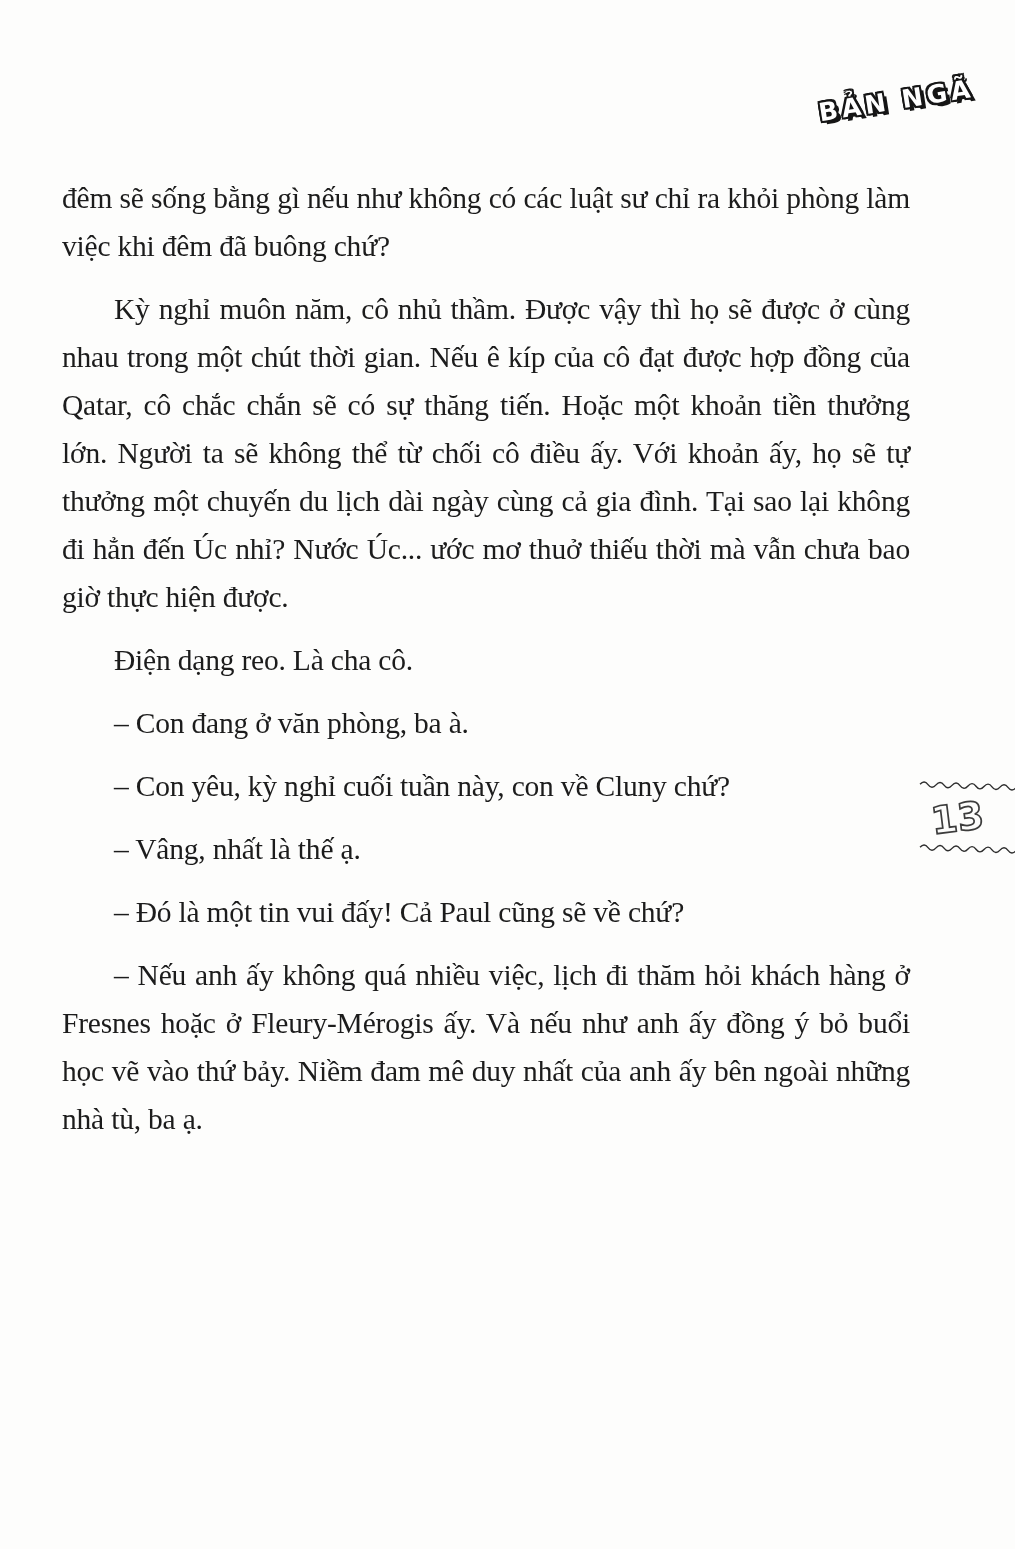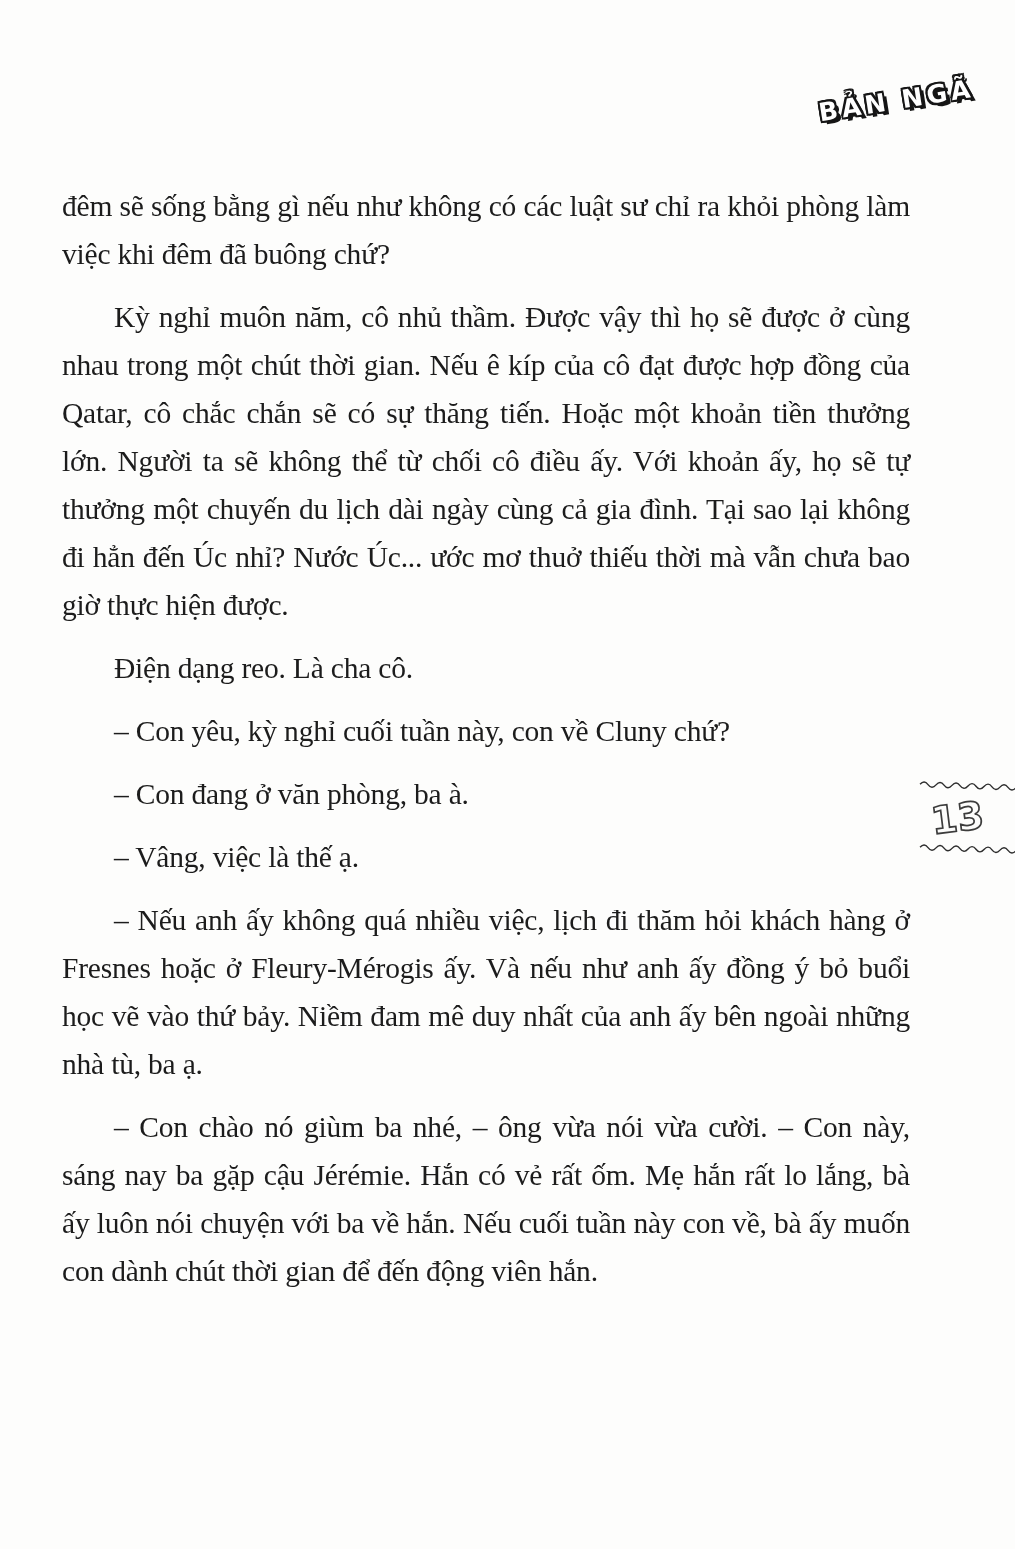--- a/index.html
+++ b/index.html
@@ -27,21 +27,21 @@
   }
   
   .body-text{
     position:absolute;left:62px;top:174px;width:848px;
     font-family:"Liberation Serif",serif;
     font-size:29.5px;line-height:48px;
     letter-spacing:-0.2px;
     color:#1c1c1c;
     text-align:justify;
   }
-  .para{margin:8px 0 15px;text-indent:52px;}
+  .para{margin:0 0 15px;text-indent:52px;}
   .para.no-indent{text-indent:0;}
   
   .folio{
     position:absolute;top:780px;right:0;width:96px;
     overflow:hidden;
   }
   .wave{display:block;}
   .wave.top{transform:rotate(2deg);}
   .wave.bottom{transform:rotate(2deg);}
   .folio-num{
@@ -71,20 +71,20 @@
     <div class="folio-num">13</div>
     <svg class="wave bottom" width="100" height="12" viewBox="0 0 100 12">
       <path d="M1,6 Q5,1 9,6 T17,6 T25,6 T33,6 T41,6 T49,6 T57,6 T65,6 T73,6 T81,6 T89,6 T97,6" fill="none" stroke="#2e2e2e" stroke-width="1.4"></path>
     </svg>
   </div>
 
   <main class="body-text">
     <p class="para no-indent">đêm sẽ sống bằng gì nếu như không có các luật sư chỉ ra khỏi phòng làm việc khi đêm đã buông chứ?</p>
     <p class="para">Kỳ nghỉ muôn năm, cô nhủ thầm. Được vậy thì họ sẽ được ở cùng nhau trong một chút thời gian. Nếu ê kíp của cô đạt được hợp đồng của Qatar, cô chắc chắn sẽ có sự thăng tiến. Hoặc một khoản tiền thưởng lớn. Người ta sẽ không thể từ chối cô điều ấy. Với khoản ấy, họ sẽ tự thưởng một chuyến du lịch dài ngày cùng cả gia đình. Tại sao lại không đi hẳn đến Úc nhỉ? Nước Úc... ước mơ thuở thiếu thời mà vẫn chưa bao giờ thực hiện được.</p>
     <p class="para">Điện dạng reo. Là cha cô.</p>
+    <p class="para">– Con đang ở văn phòng, ba à.</p>
     <p class="para">– Con yêu, kỳ nghỉ cuối tuần này, con về Cluny chứ?</p>
-    <p class="para">– Con đang ở văn phòng, ba à.</p>
-    <p class="para">– Vâng, việc là thế ạ.</p>
+    <p class="para">– Vâng, nhất là thế ạ.</p>
+    <p class="para">– Đó là một tin vui đấy! Cả Paul cũng sẽ về chứ?</p>
     <p class="para">– Nếu anh ấy không quá nhiều việc, lịch đi thăm hỏi khách hàng ở Fresnes hoặc ở Fleury-Mérogis ấy. Và nếu như anh ấy đồng ý bỏ buổi học vẽ vào thứ bảy. Niềm đam mê duy nhất của anh ấy bên ngoài những nhà tù, ba ạ.</p>
-    <p class="para">– Con chào nó giùm ba nhé, – ông vừa nói vừa cười. – Con này, sáng nay ba gặp cậu Jérémie. Hắn có vẻ rất ốm. Mẹ hắn rất lo lắng, bà ấy luôn nói chuyện với ba về hắn. Nếu cuối tuần này con về, bà ấy muốn con dành chút thời gian để đến động viên hắn.</p>
   </main>
 
 </div>
 
 </body></html>

